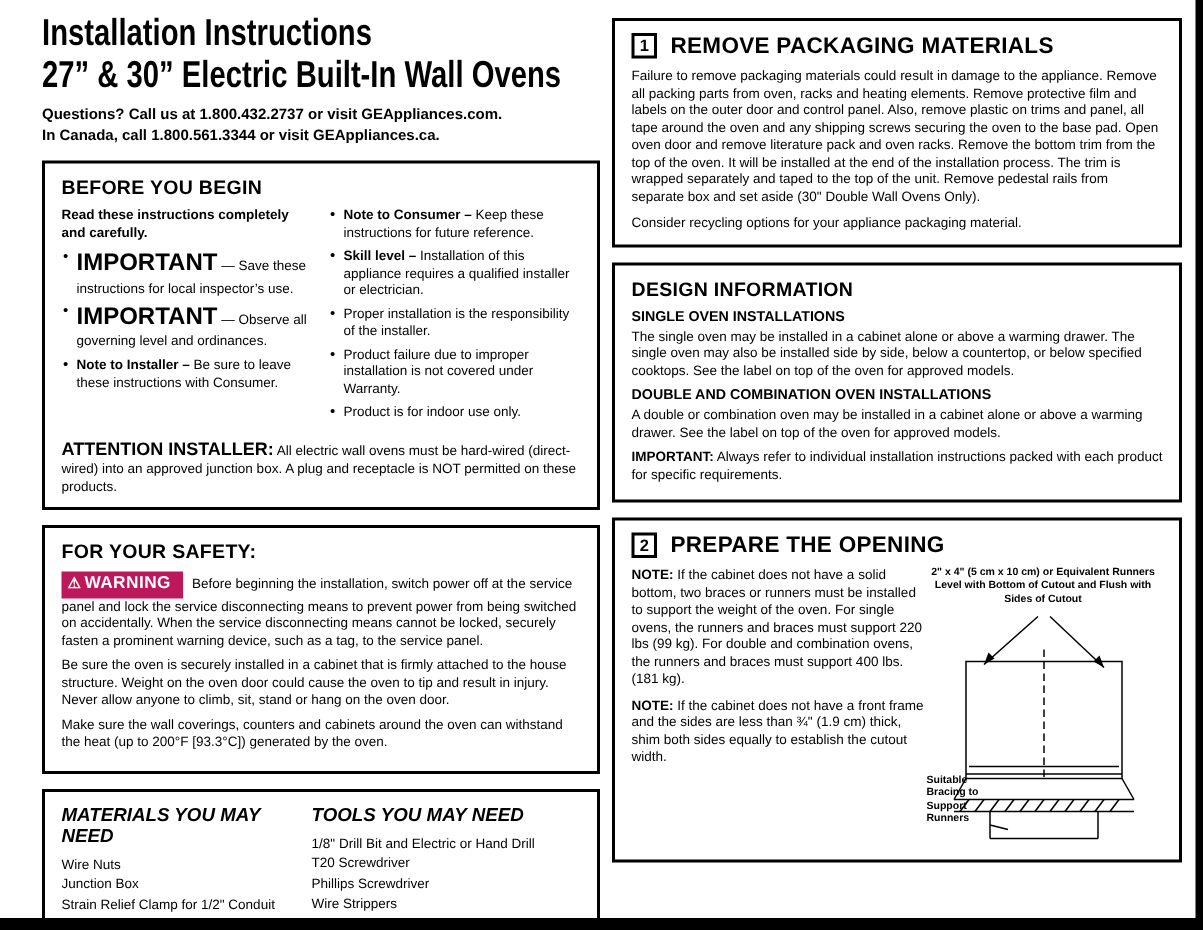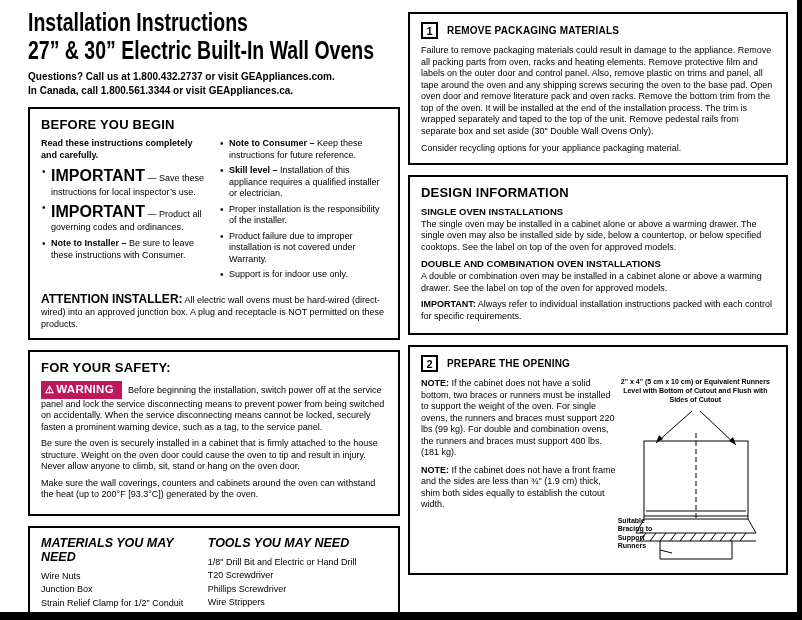--- a/index.html
+++ b/index.html
@@ -57,21 +57,21 @@
   .mt-box li { font-size: 9px; line-height: 1.5; }
   .mt-left { width: 46%; }
   .mt-right { width: 54%; }
 
   .step-header { display:flex; align-items:center; gap:9px; margin-bottom:6px; }
   .step-num {
     display:inline-flex; align-items:center; justify-content:center;
     width:17px; height:17px; border:2px solid #000;
     font-weight:700; font-size:11px; flex:0 0 auto;
   }
-  .step-header h2 { font-size: 10px; font-weight: 700; letter-spacing: 0.2px; }
+  .step-header h2 { font-size: 15px; font-weight: 700; letter-spacing: 0.2px; }
 
   .design h4 { font-size: 9.5px; font-weight: 700; margin: 5px 0 2px; }
   .design p { margin-bottom: 3px; }
 
   .step2-content { display:flex; gap: 0; }
   .notes-col { width: 55%; }
   .notes-col p { margin-bottom: 6px; }
   .diagram-col { width: 45%; position: relative; }
   .diagram-caption { font-size: 7px; font-weight: 700; text-align: center; line-height: 1.25; margin-bottom: 2px; }
   .diagram-label { position:absolute; left: 2px; bottom: 14px; width: 54px; font-size: 7px; font-weight:700; line-height:1.2; }
@@ -94,31 +94,31 @@
       <div>In Canada, call 1.800.561.3344 or visit GEAppliances.ca.</div>
     </div>
 
     <div class="box mt">
       <h2 class="sec">BEFORE YOU BEGIN</h2>
       <div class="two-col">
         <div>
           <div class="intro">Read these instructions completely and carefully.</div>
           <ul class="plain">
             <li><span class="lead-important">IMPORTANT</span><span> — Save these instructions for local inspector’s use.</span></li>
-            <li><span class="lead-important">IMPORTANT</span><span> — Product all governing codes and ordinances.</span></li>
+            <li><span class="lead-important">IMPORTANT</span><span> — Observe all governing level and ordinances.</span></li>
             <li><span class="lead-bold">Note to Installer –</span><span> Be sure to leave these instructions with Consumer.</span></li>
           </ul>
         </div>
         <div>
           <ul class="plain">
             <li><span class="lead-bold">Note to Consumer –</span><span> Keep these instructions for future reference.</span></li>
             <li><span class="lead-bold">Skill level –</span><span> Installation of this appliance requires a qualified installer or electrician.</span></li>
             <li><span>Proper installation is the responsibility of the installer.</span></li>
             <li><span>Product failure due to improper installation is not covered under Warranty.</span></li>
-            <li><span>Support is for indoor use only.</span></li>
+            <li><span>Product is for indoor use only.</span></li>
           </ul>
         </div>
       </div>
       <p class="attention">
         <span class="lead">ATTENTION INSTALLER:</span><span> All electric wall ovens must be hard-wired (direct-wired) into an approved junction box. A plug and receptacle is NOT permitted on these products.</span>
       </p>
     </div>
 
     <div class="box safety">
       <h2 class="sec">FOR YOUR SAFETY:</h2>
@@ -167,21 +167,21 @@
       <p class="body-text">Consider recycling options for your appliance packaging material.</p>
     </div>
 
     <div class="box design">
       <h2 class="sec">DESIGN INFORMATION</h2>
       <h4>SINGLE OVEN INSTALLATIONS</h4>
       <p class="body-text">The single oven may be installed in a cabinet alone or above a warming drawer. The single oven may also be installed side by side, below a countertop, or below specified cooktops. See the label on top of the oven for approved models.</p>
       <h4>DOUBLE AND COMBINATION OVEN INSTALLATIONS</h4>
       <p class="body-text">A double or combination oven may be installed in a cabinet alone or above a warming drawer. See the label on top of the oven for approved models.</p>
       <p class="body-text" style="margin-top:5px;">
-        <span class="lead-bold">IMPORTANT:</span><span> Always refer to individual installation instructions packed with each control for specific requirements.</span>
+        <span class="lead-bold">IMPORTANT:</span><span> Always refer to individual installation instructions packed with each product for specific requirements.</span>
       </p>
     </div>
 
     <div class="box">
       <div class="step-header">
         <span class="step-num">2</span>
         <h2>PREPARE THE OPENING</h2>
       </div>
       <div class="step2-content">
         <div class="notes-col">

